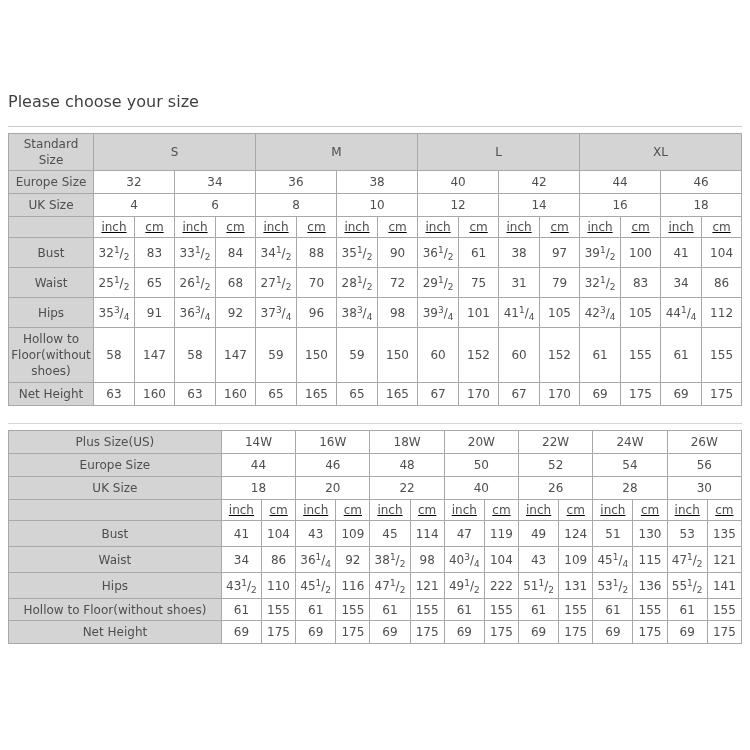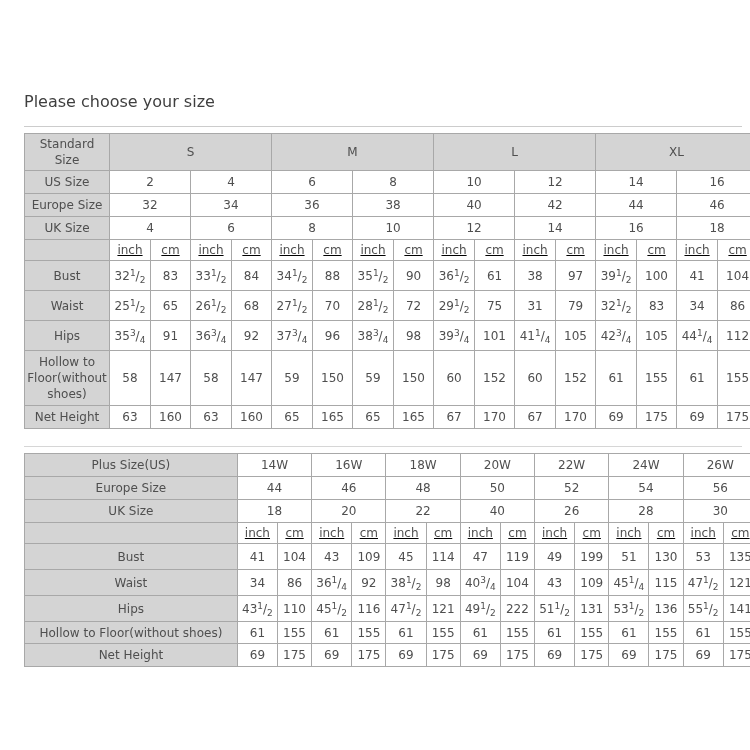--- a/index.html
+++ b/index.html
@@ -1,18 +1,18 @@
 <!DOCTYPE html>
 <html><head>
 <meta charset="utf-8">
 <style>
   html,body{margin:0;padding:0;background:#ffffff;}
   body{width:750px;height:750px;overflow:hidden;
        font-family:"DejaVu Sans","Liberation Sans",sans-serif;}
-  .page{padding:92px 8px 0 24px;}
+  .page{padding:92px 8px 0 8px;}
   .page-title{font-size:16px;font-weight:400;color:#3f3f3f;margin:0;line-height:20px;}
   .rule{border:none;border-top:1px solid #cccccc;margin:14px 0 0 0;height:0;}
   .rule2{border:none;border-top:1px solid #d6d6d6;margin:17px 0 0 0;height:0;}
   table.size-table{border-collapse:collapse;width:734px;table-layout:fixed;margin-top:6px;}
   table.size-table td,table.size-table th{
     border:1px solid #a8a8a8;text-align:center;vertical-align:middle;
     font-size:12px;font-weight:400;color:#4f4f4f;padding:2px 1px;background:#ffffff;
     overflow:hidden;line-height:16px;}
   .gray{background:#d4d4d4 !important;}
   #t1 .size-header-cell{background:#d4d4d4;}
@@ -55,31 +55,20 @@
       </colgroup>
     <tbody>
         <tr class="size-row">
           <td class="gray">Standard Size</td>
           <td class="size-header-cell" colspan="4">S</td>
           <td class="size-header-cell" colspan="4">M</td>
           <td class="size-header-cell" colspan="4">L</td>
           <td class="size-header-cell" colspan="4">XL</td>
         </tr>
         <tr class="size-row">
-          <td class="gray">US Size</td>
-          <td colspan="2">2</td>
-          <td colspan="2">4</td>
-          <td colspan="2">6</td>
-          <td colspan="2">8</td>
-          <td colspan="2">10</td>
-          <td colspan="2">12</td>
-          <td colspan="2">14</td>
-          <td colspan="2">16</td>
-        </tr>
-        <tr class="size-row">
           <td class="gray">Europe Size</td>
           <td colspan="2">32</td>
           <td colspan="2">34</td>
           <td colspan="2">36</td>
           <td colspan="2">38</td>
           <td colspan="2">40</td>
           <td colspan="2">42</td>
           <td colspan="2">44</td>
           <td colspan="2">46</td>
         </tr>
@@ -281,21 +270,21 @@
           <td class="gray">Bust</td>
           <td>41</td>
           <td>104</td>
           <td>43</td>
           <td>109</td>
           <td>45</td>
           <td>114</td>
           <td>47</td>
           <td>119</td>
           <td>49</td>
-          <td>199</td>
+          <td>124</td>
           <td>51</td>
           <td>130</td>
           <td>53</td>
           <td>135</td>
         </tr>
         <tr class="measure-row">
           <td class="gray">Waist</td>
           <td>34</td>
           <td>86</td>
           <td>36<sup>1</sup>/<sub>4</sub></td>

